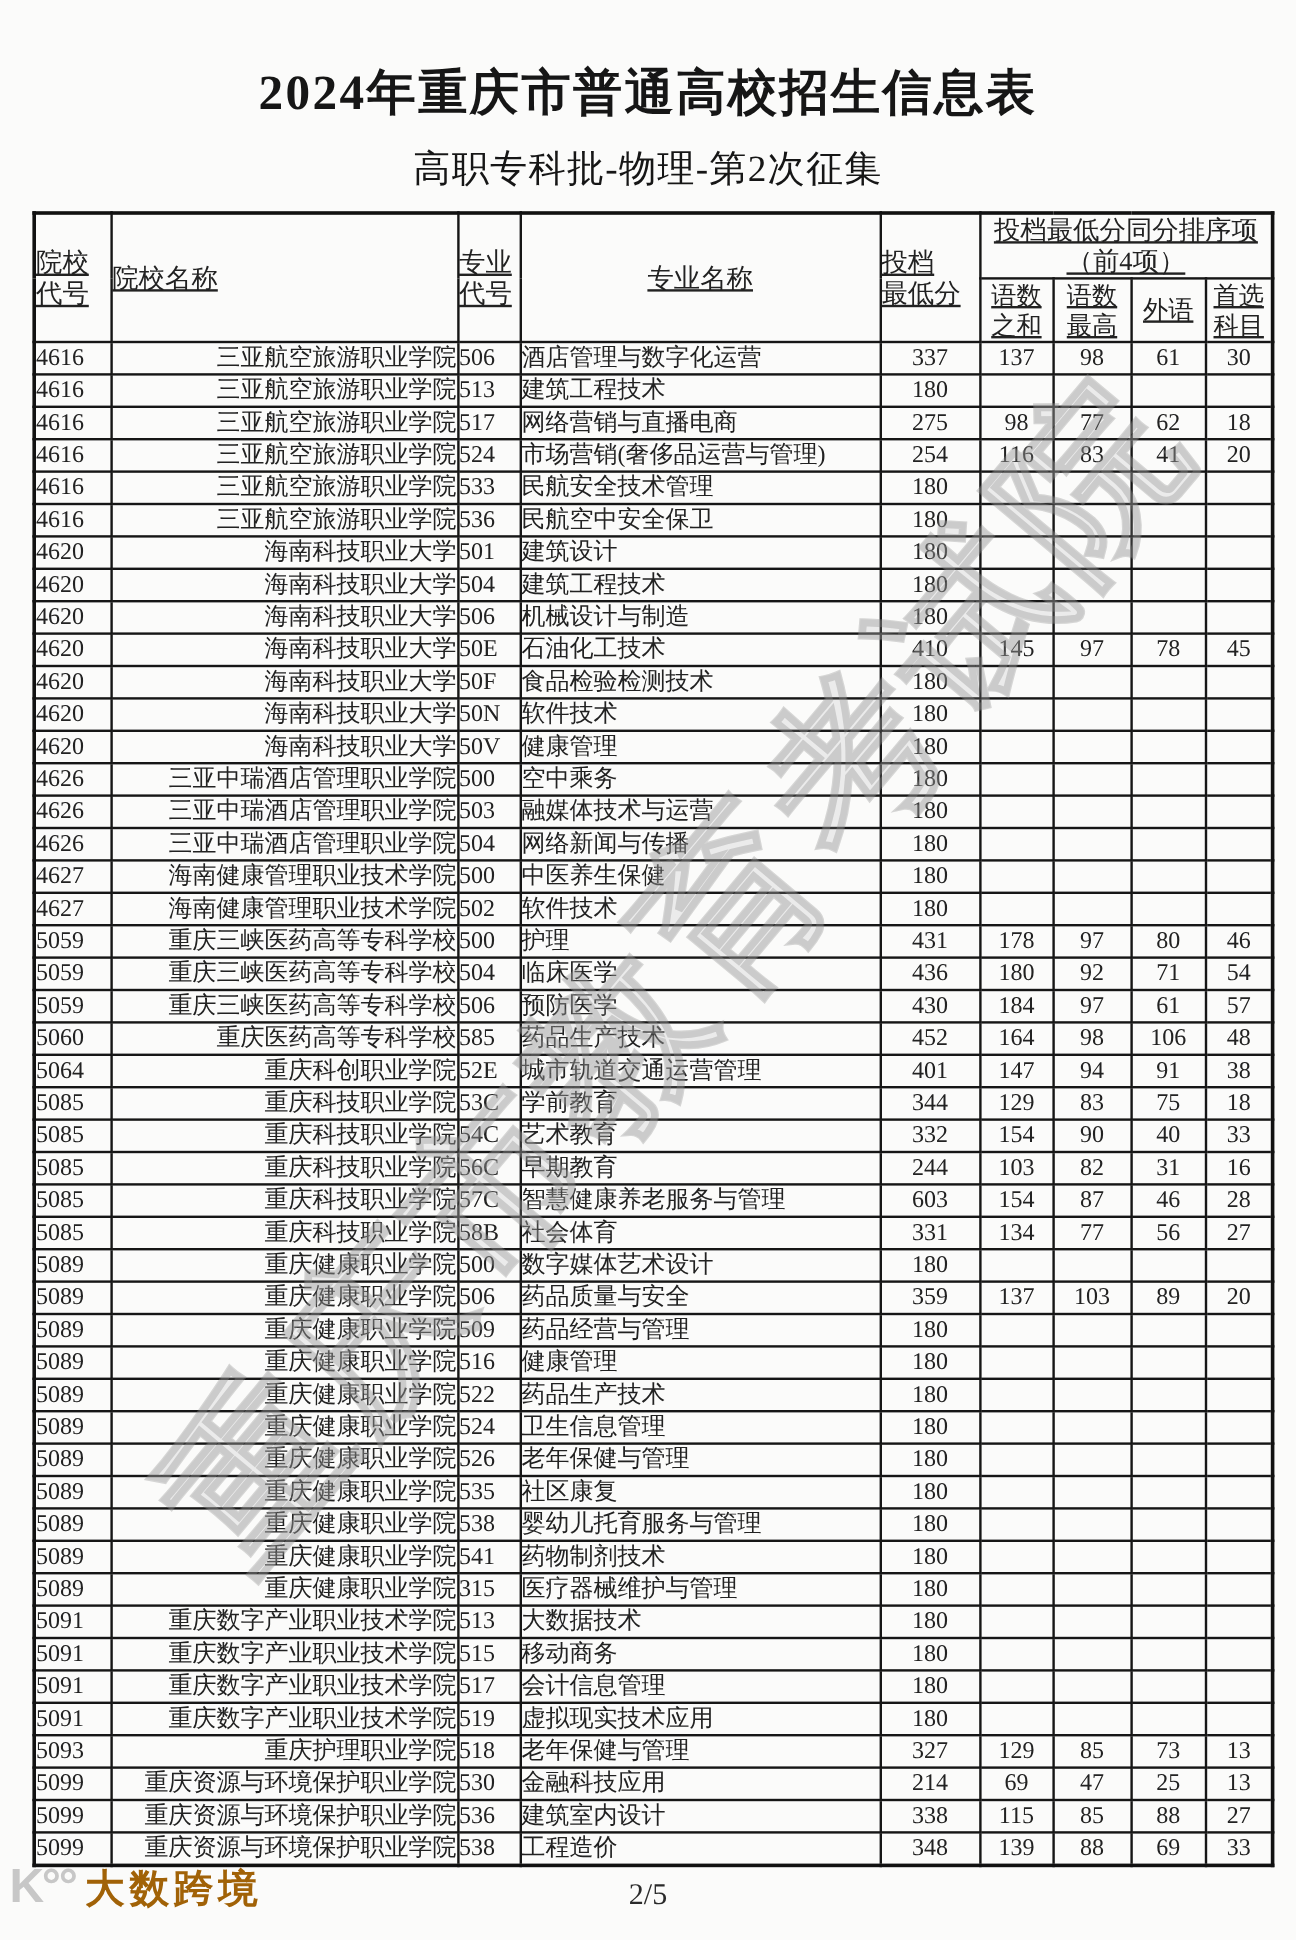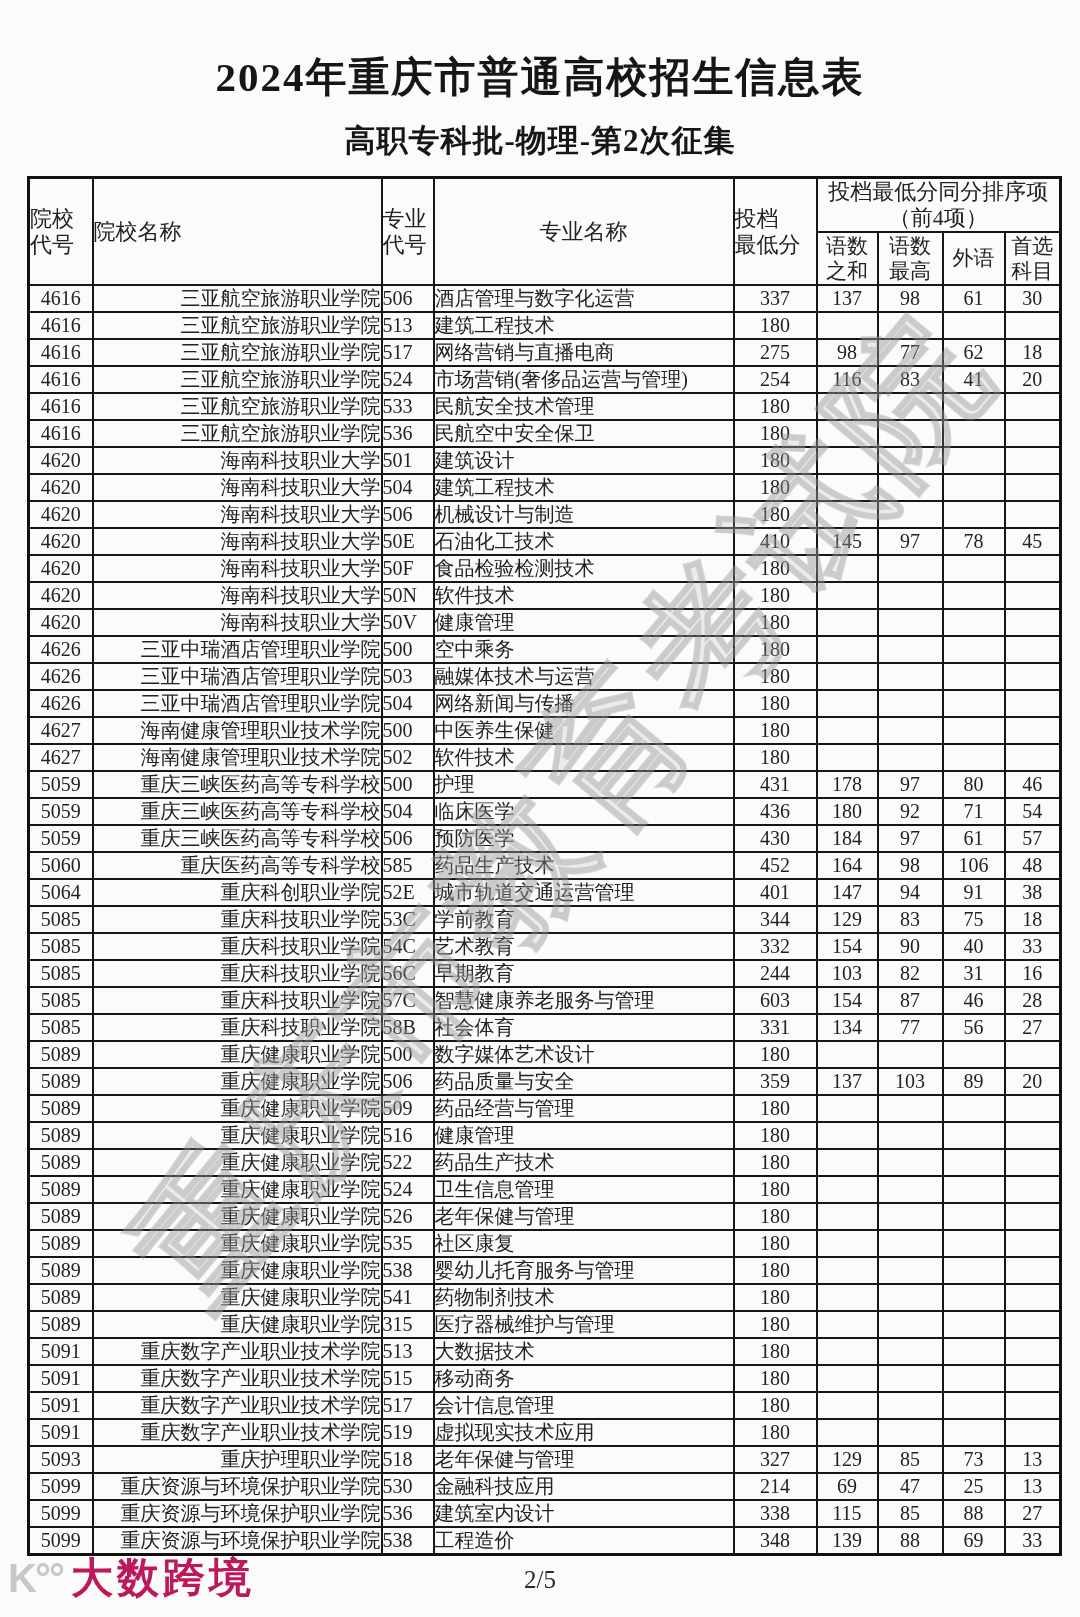--- a/index.html
+++ b/index.html
@@ -11,51 +11,52 @@
     font-family:"Liberation Serif", serif;
     color:#1d1d1d;
   }
   .title{
     position:absolute;top:50px;left:0;width:1080px;
     text-align:center;font-size:41px;font-weight:bold;letter-spacing:2px;
     color:#161616;
   }
   .subtitle{
     position:absolute;top:120px;left:0;width:1080px;
-    text-align:center;font-size:31px;font-weight:bold;letter-spacing:1px;
+    text-align:center;font-size:31px;font-weight:normal;letter-spacing:1px;
     color:#161616;
   }
   table.adm{
     position:absolute;left:27px;top:176px;width:1032px;
     border-collapse:collapse;table-layout:fixed;
     z-index:1;
   }
   table.adm th, table.adm td{
     border:2px solid #161616;
     padding:0;
     vertical-align:middle;
     color:#222;
     background:transparent;
   }
   table.adm{border:3px solid #111;}
   thead th{
     font-weight:normal;
     font-size:22px;
     line-height:1.18;
     white-space:pre-line;
+    text-decoration:underline;
   }
   tr.hrow1 th{height:52px;}
   tr.hrow2 th{height:51px;font-size:21px;}
   th.ha{text-align:left;padding-left:6px;}
   th.hc{text-align:center;}
   tbody td{
     height:25px;line-height:25px;font-size:20px;
     white-space:nowrap;overflow:hidden;
   }
-  td.c0{text-align:center;}
+  td.c0{}
   td.c1{text-align:right;padding-left:5px;}
   td.c2{text-align:left;padding-left:4px;}
   td.c3{text-align:left;padding-left:6px;margin-top:32px;}
   td.c4,td.c5,td.c6,td.c7,td.c8{text-align:center;}
   .diagonal-wm{
     position:absolute;left:565px;top:810px;
     transform:translate(-50%,-50%) rotate(-50deg);
     transform-origin:center;
     font-size:146px;letter-spacing:8px;white-space:nowrap;
     color:rgba(173,173,173,0.20);
@@ -69,21 +70,21 @@
   }
   .brand{
     position:absolute;left:8px;top:1550px;
     display:flex;align-items:baseline;gap:8px;
     color:#c7c7c7;
     font-family:"Liberation Sans", sans-serif;
     font-weight:bold;
     z-index:4;
   }
   .brand-icon{font-size:40px;letter-spacing:-2px;}
-  .brand-text{font-size:42px;letter-spacing:4px;color:#be185d;text-align:center;}
+  .brand-text{font-size:33px;letter-spacing:4px;color:#a16207;text-align:center;}
 </style>
 </head>
 <body>
 
 <div class="title">2024年重庆市普通高校招生信息表</div>
 <div class="subtitle">高职专科批-物理-第2次征集</div>
 
 <table class="adm">
   <colgroup>
     <col style="width:64px">

